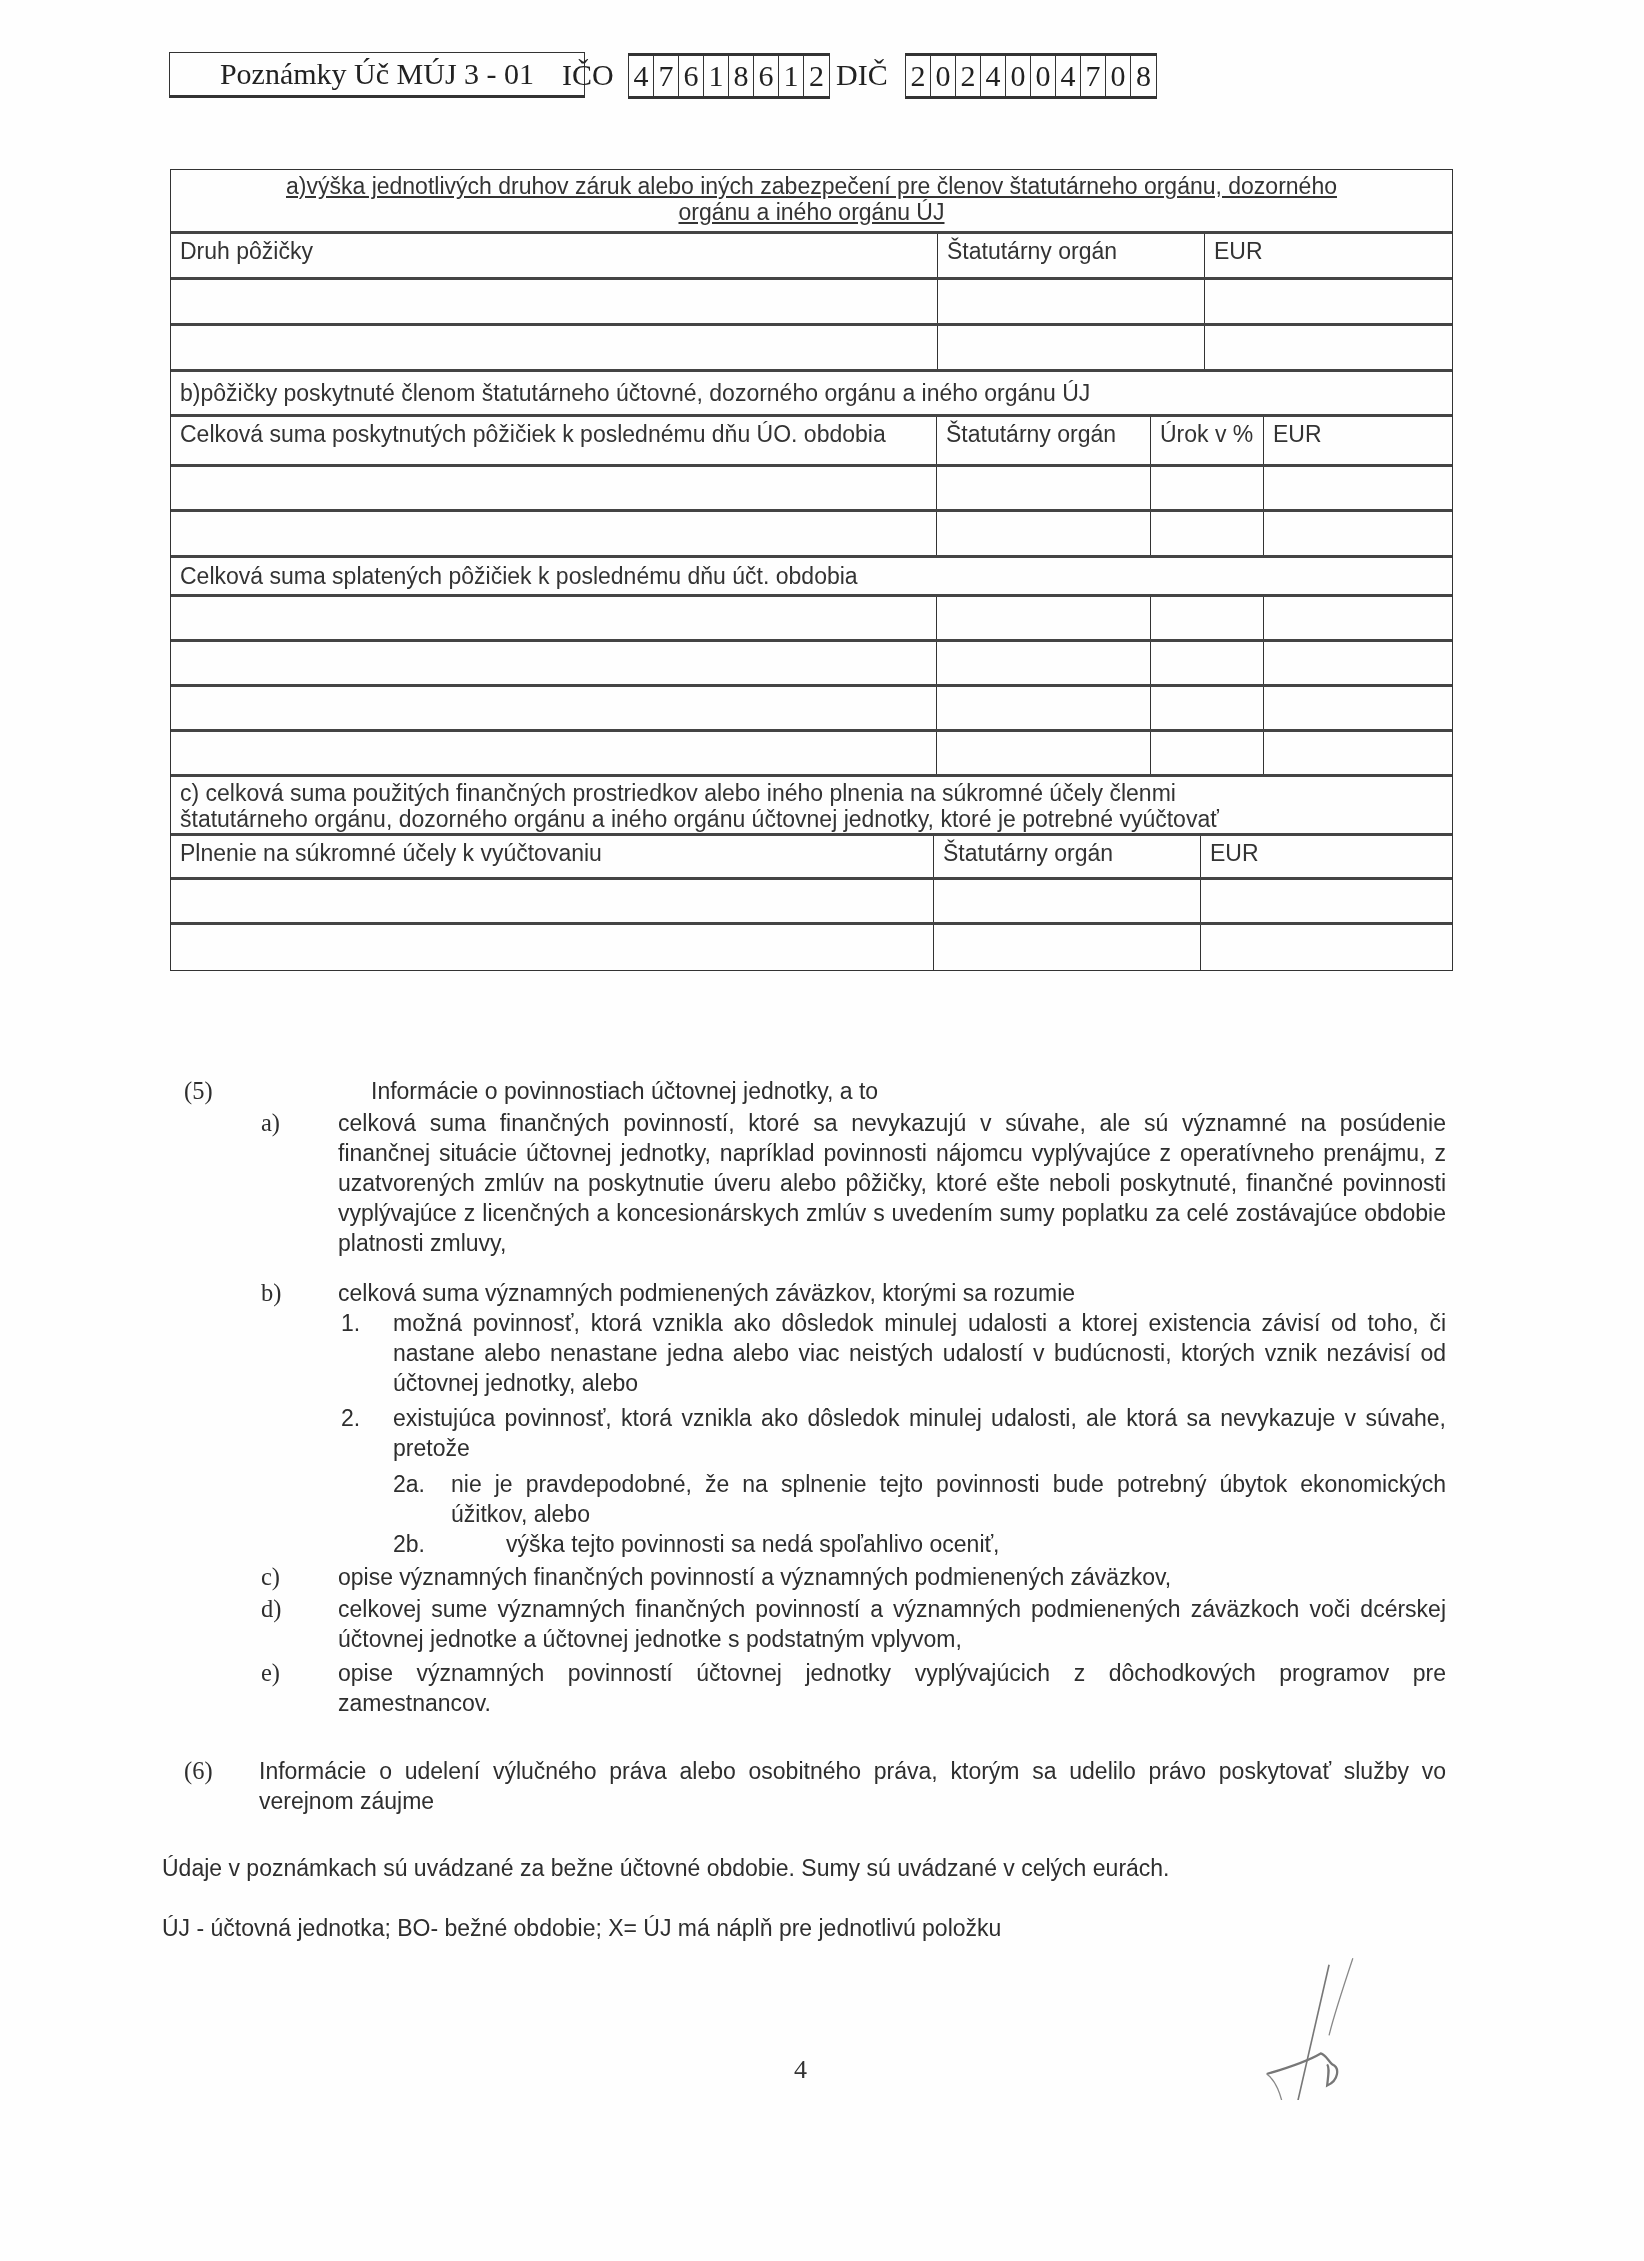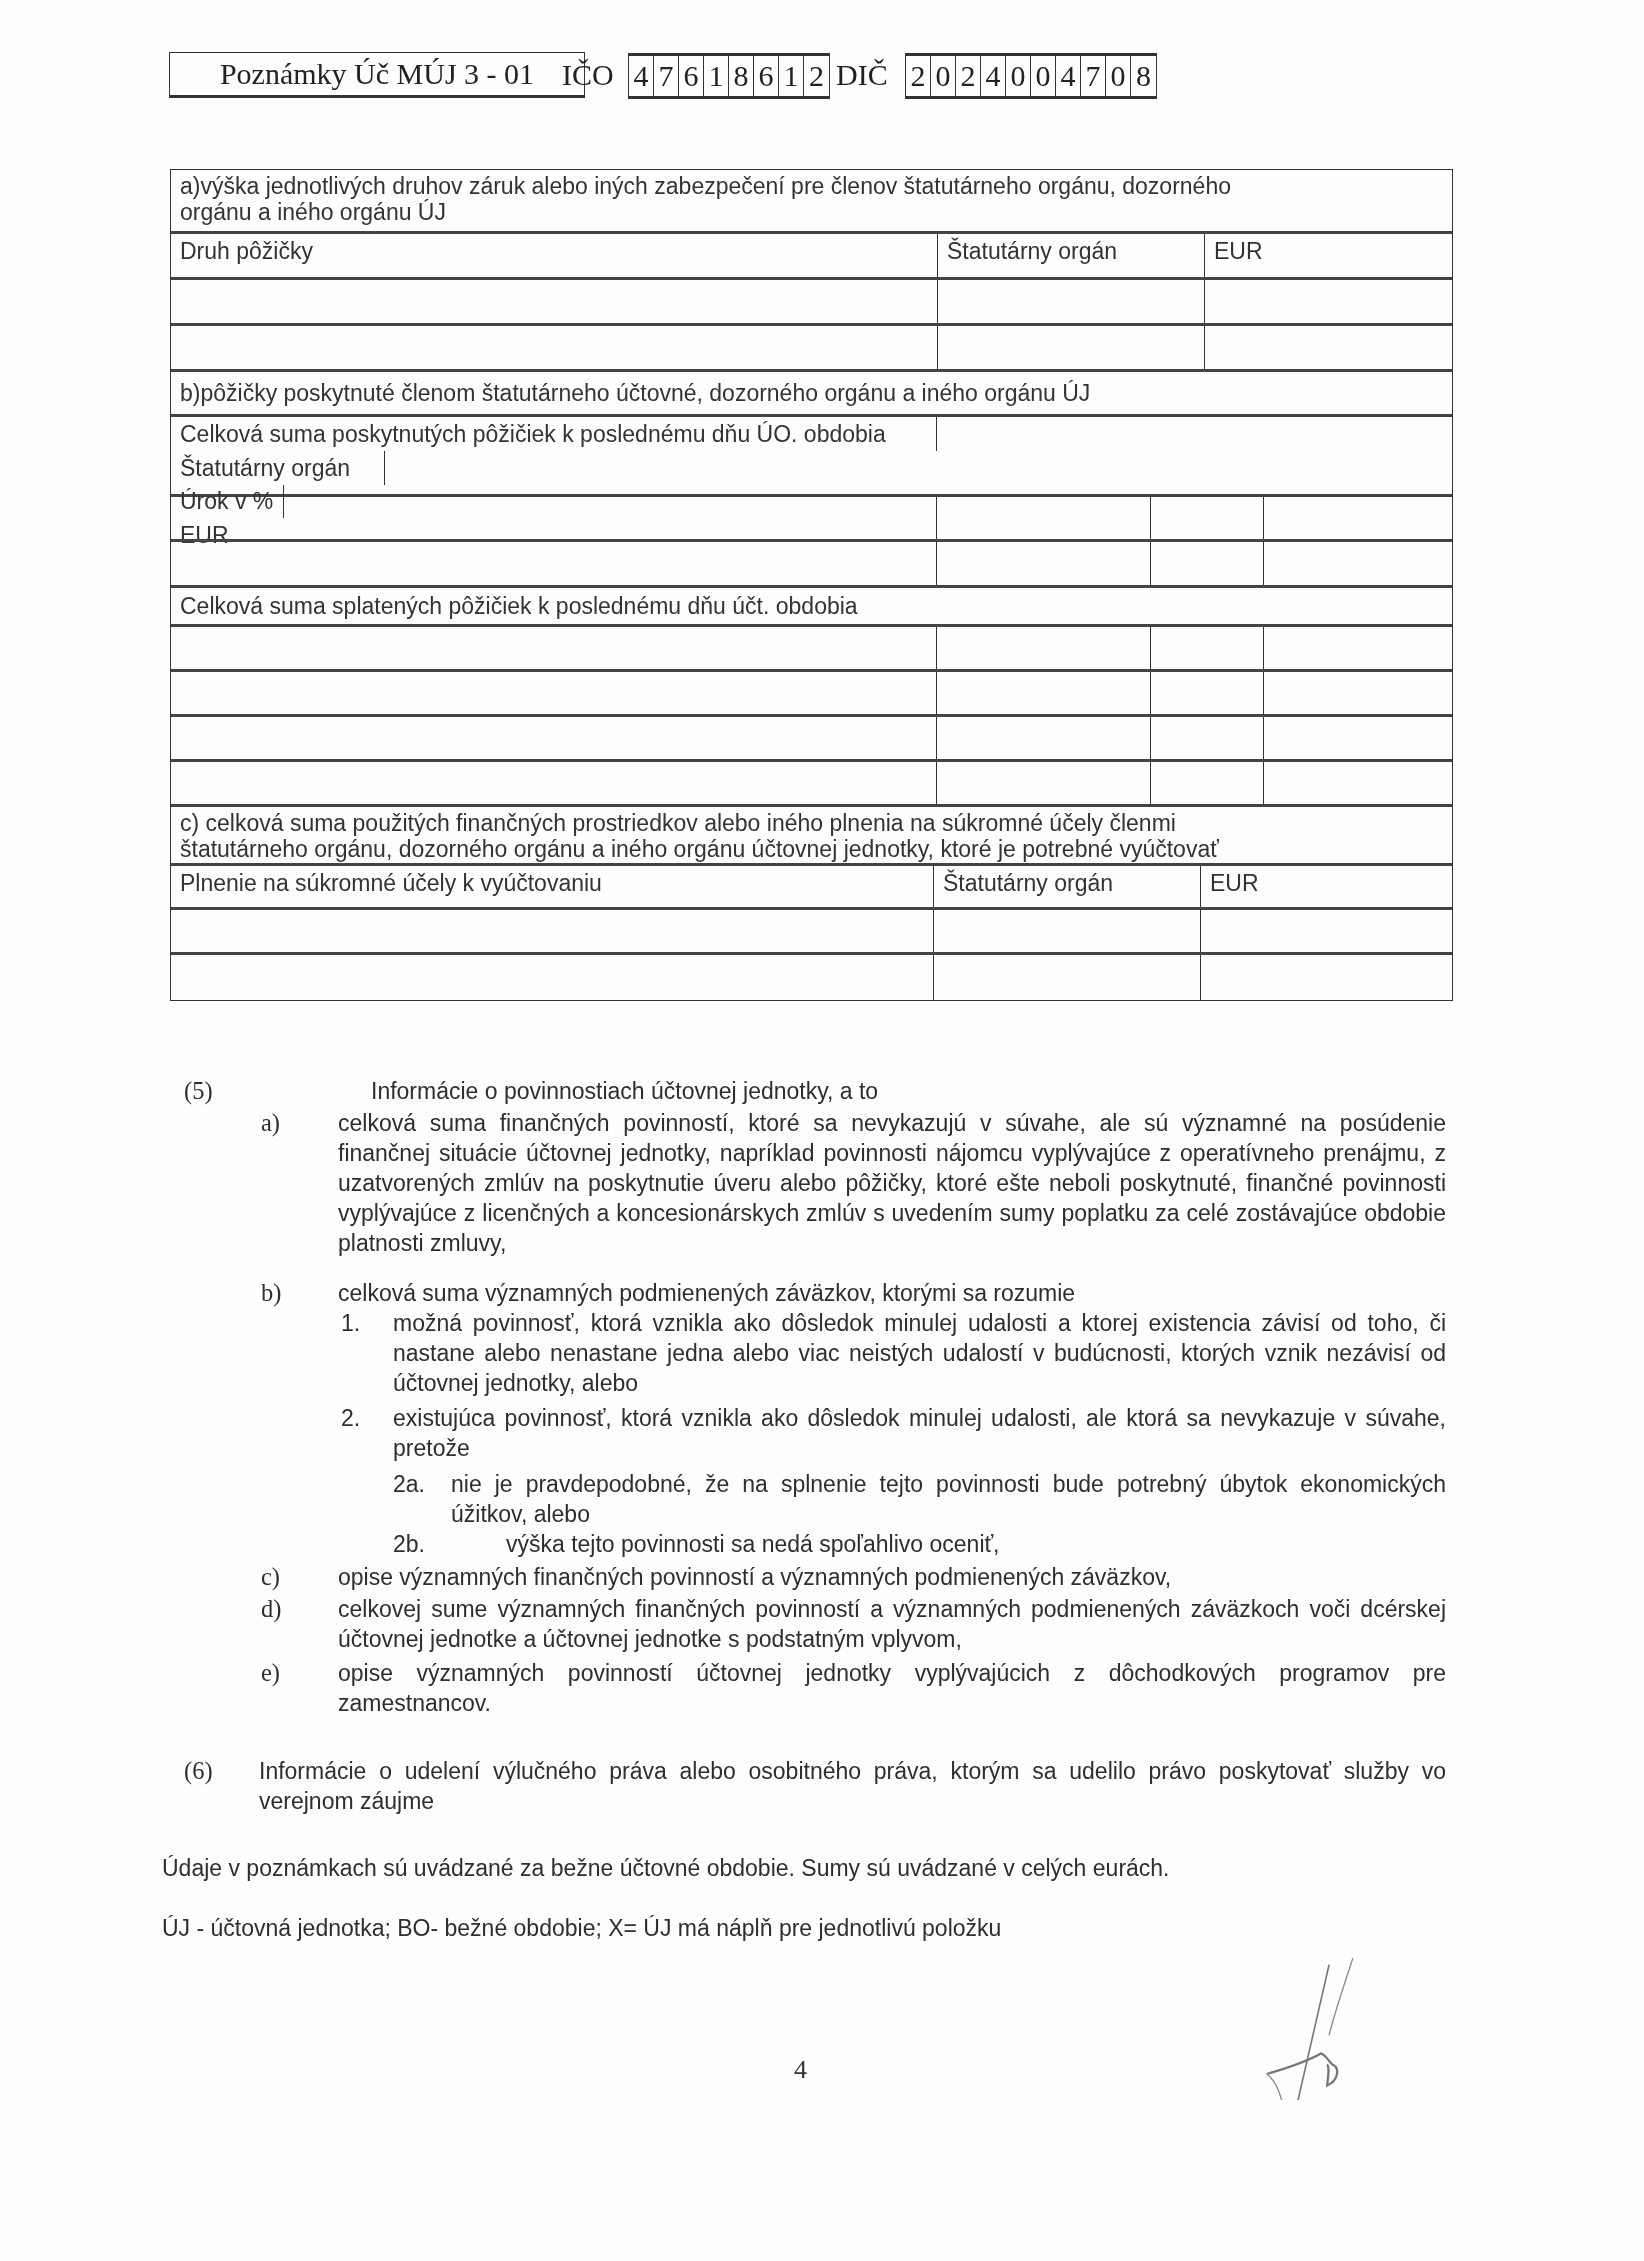--- a/index.html
+++ b/index.html
@@ -14,21 +14,21 @@
   .digit { width:25px; height:100%; border-right:1.3px solid #333; display:flex; align-items:center; justify-content:center; box-sizing:border-box; }
   .digit:last-child { border-right:none; }
 
   
   .tbl { position:absolute; left:170px; top:169px; width:1283px; font-family:"Liberation Sans", sans-serif; font-size:23px; color:#333; border:1.9px solid #333; box-sizing:border-box; }
   .row { position:relative; border-bottom:3.2px solid #444; box-sizing:border-box; display:flex; }
   .row:last-child { border-bottom:none; }
   .cell { box-sizing:border-box; border-right:1.3px solid #333; padding:3.9px 9px; line-height:26px; }
   .cell:last-child { border-right:none; }
   .full { width:100%; }
-  .center { text-align:left; }
+  .center { text-align:center;text-decoration:underline; }
 
   
   .txt { position:absolute; font-family:"Liberation Sans", sans-serif; font-size:23px; color:#2e2e2e; line-height:30px; }
   .ser { font-family:"Liberation Serif", serif; font-size:24.5px; }
   .just { text-align:justify; text-align-last:left; }
   .pnum { position:absolute; left:794px; top:2055px; font-family:"Liberation Serif", serif; font-size:26px; color:#333; }
   .sig { position:absolute; left:1250px; top:1958px; }
 </style>
 </head>
 <body>
@@ -83,21 +83,21 @@
     </div>
     <div class="row" style="height:46px;">
       <div class="cell" style="width:767px;"></div>
       <div class="cell" style="width:267px;"></div>
       <div class="cell" style="flex:1;"></div>
     </div>
 
     <div class="row" style="height:45px;">
       <div class="cell full" style="padding-top:7.7px;">b)pôžičky poskytnuté členom štatutárneho účtovné, dozorného orgánu a iného orgánu ÚJ</div>
     </div>
-    <div class="row" style="height:80px;flex-direction:column;">
+    <div class="row" style="height:50px;">
       <div class="cell" style="width:766px;">Celková suma poskytnutých pôžičiek k poslednému dňu ÚO. obdobia</div>
       <div class="cell" style="width:214px;">Štatutárny orgán</div>
       <div class="cell" style="width:113px;">Úrok v %</div>
       <div class="cell" style="flex:1;">EUR</div>
     </div>
     <div class="row" style="height:45px;">
       <div class="cell" style="width:766px;"></div>
       <div class="cell" style="width:214px;"></div>
       <div class="cell" style="width:113px;"></div>
       <div class="cell" style="flex:1;"></div>

